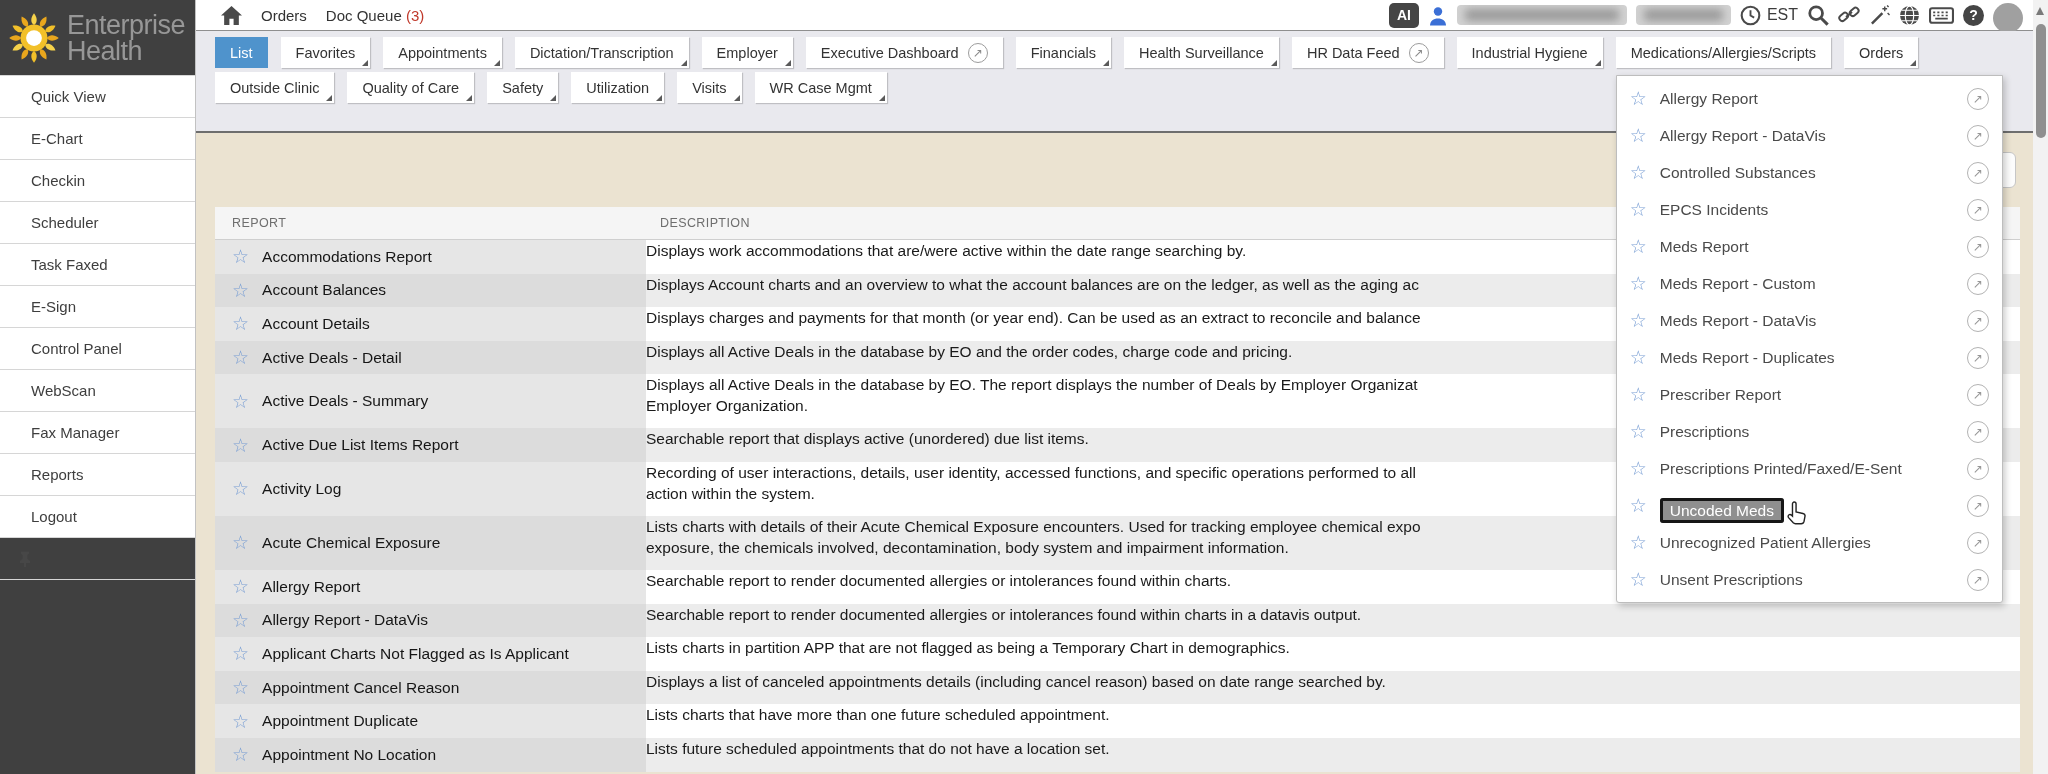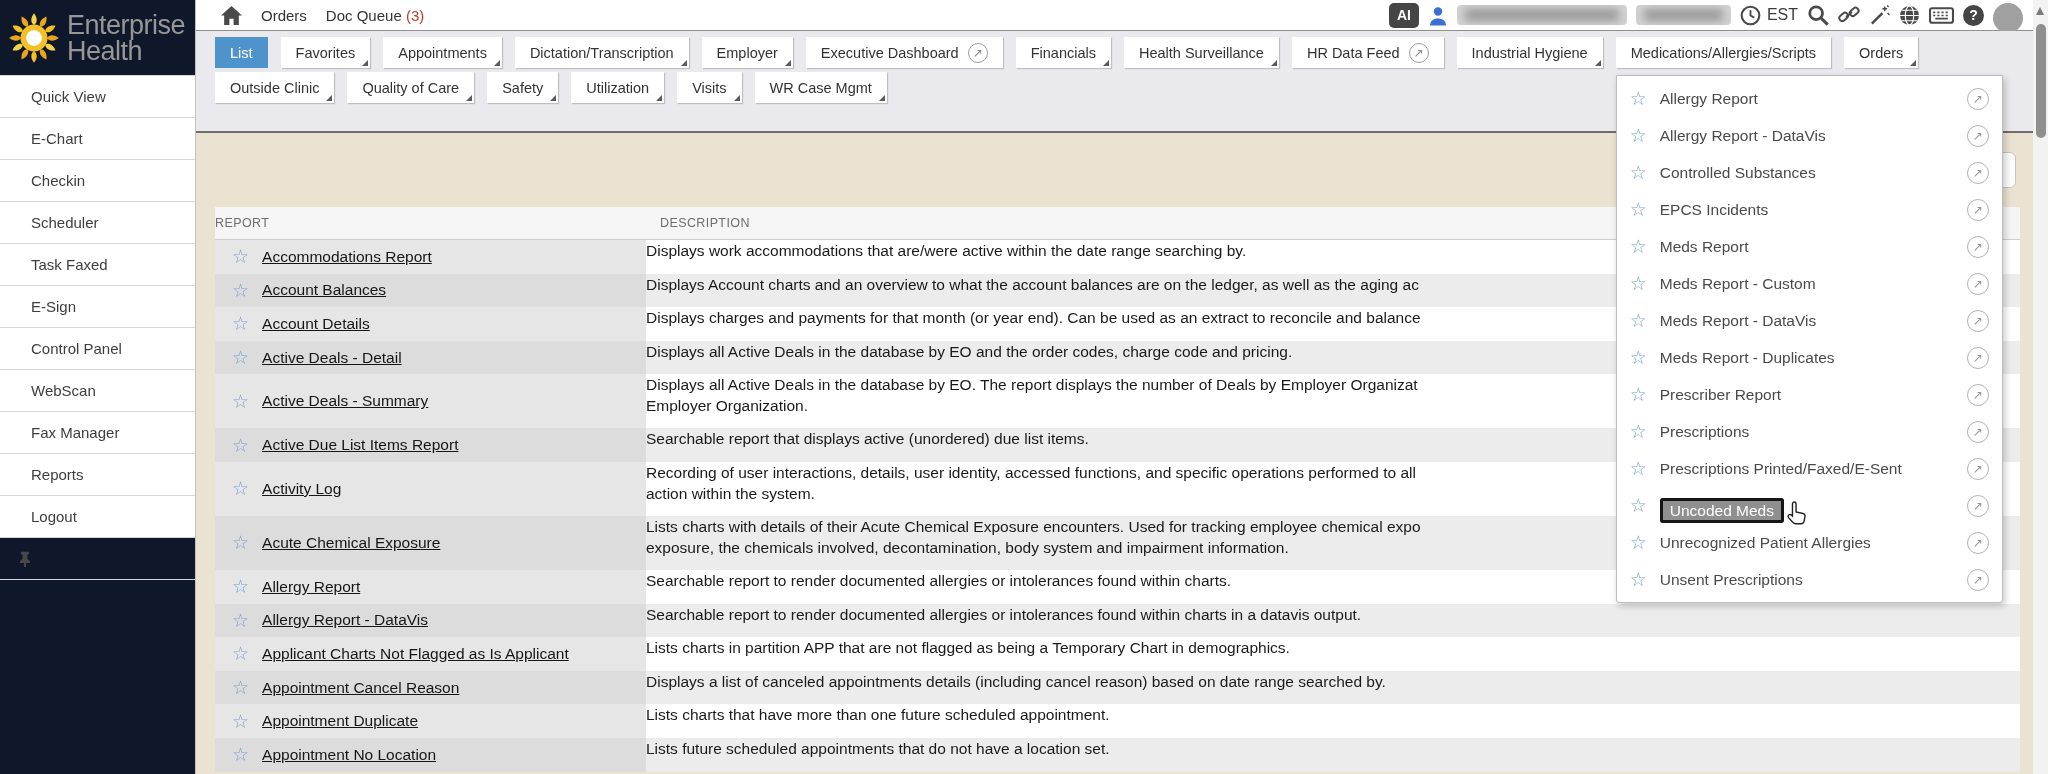--- a/index.html
+++ b/index.html
@@ -5,21 +5,21 @@
   :root{
     --tab-blue:#4f93cc; --beige:#ebe3d1; --count-red:#c0392b;
     --star-blue:#7a9fd4; --highlight-gray:#8f8f8f;
   }
   *{box-sizing:border-box;margin:0;padding:0}
   html,body{background:#fff}
   body{font-family:"Liberation Sans",sans-serif;width:2048px;height:774px;overflow:hidden}
   #app{position:relative;width:2048px;height:774px;background:#fff;overflow:hidden}
 
   
-  aside{position:absolute;left:0;top:0;width:196px;height:774px;background:#0f172a;border-right:1px solid #c2c2c2;z-index:10}
+  aside{position:absolute;left:0;top:0;width:196px;height:774px;background:#404040;border-right:1px solid #c2c2c2;z-index:10}
   .logo{height:76px;border-bottom:1px solid #d8d8d8;display:flex;align-items:center;padding-left:7px;gap:6px}
   .brand{color:#979797;font-size:27px;line-height:26px;letter-spacing:-0.5px}
   .sitem{height:42px;border-bottom:1px solid #d6d6d6;display:flex;align-items:center;padding-left:31px;font-size:15px;color:#3e3e3e;cursor:pointer;background:#fff}
   .pinrow{height:42px;border-bottom:1px solid #d6d6d6;display:flex;align-items:center;padding-left:18px}
 
   
   header{position:absolute;left:196px;right:15px;top:0;height:31px;background:#fff;border-bottom:1px solid #8f8f8f;display:flex;align-items:center;padding:0 10px 0 25px;gap:19px;z-index:20}
   header a{color:#333;font-size:15px;text-decoration:none;cursor:pointer}
   .red{color:var(--count-red)}
   .tb-right{margin-left:auto;display:flex;align-items:center;gap:9px}
@@ -52,27 +52,27 @@
   .ddext{width:22px;height:22px;border:1.4px solid #b3b3b3;border-radius:50%;color:#979797;font-size:12px;display:flex;align-items:center;justify-content:center;flex-shrink:0}
   .star{color:var(--star-blue);font-size:19px;line-height:1;cursor:pointer}
   .chip{background:var(--highlight-gray);color:#fff;border:3px solid #161616;border-radius:3px;padding:1px 7px;font-size:15.5px;white-space:nowrap}
   .cursor{position:relative;top:9px;left:-2px}
 
   
   main{position:absolute;left:196px;right:15px;top:133px;bottom:0;background:var(--beige);z-index:1}
   .viewbtn{position:absolute;top:19px;right:17px;width:150px;height:36px;background:#fcfcfc;border:1px solid #c6c6c6;border-radius:6px;color:#5a5a5a;font-size:15px;display:flex;align-items:center;justify-content:flex-end;padding-right:13px;font-family:"Liberation Sans",sans-serif;cursor:pointer}
   .table{position:absolute;left:19px;top:74px;width:1805px}
   .thead{height:33px;background:#f5f5f5;border-bottom:1px solid #cfcfcf;display:flex;align-items:center;color:#6e6e6e;font-size:12.5px;letter-spacing:.4px}
-  .hc1{width:431px;flex-shrink:0}
+  .hc1{width:431px;padding-left:17px;flex-shrink:0}
   .hc2{flex:1;padding-left:14px}
   .trowi{display:flex}
   .trowi.h1{height:33.6px}
   .trowi.h2{height:54px}
   .rcell{width:431px;flex-shrink:0;display:flex;align-items:center;gap:13px;padding-left:17px}
-  .rlink{font-size:15.5px;color:#161616;text-decoration:underline;cursor:pointer;white-space:nowrap}
+  .rlink{font-size:15.5px;color:#161616;cursor:pointer;white-space:nowrap}
   .dcell{flex:1;display:flex;flex-direction:column;justify-content:flex-start;position:relative;overflow:hidden}
   .dline{font-size:15.5px;color:#1a1a1a;line-height:21px;white-space:nowrap}
   .trowi:nth-child(odd) .dcell{background:#fff}
   .trowi:nth-child(odd) .rcell{background:#e6e6e6}
   .trowi:nth-child(even) .dcell{background:#ececec}
   .trowi:nth-child(even) .rcell{background:#dcdcdc}
   .frag{position:absolute;left:1304px;top:6px;font-size:15.5px;color:#1a1a1a;line-height:21px;white-space:nowrap}
 
   
   .vscroll{position:absolute;right:0;top:0;width:15px;height:774px;background:#f2f2f2;z-index:40}

